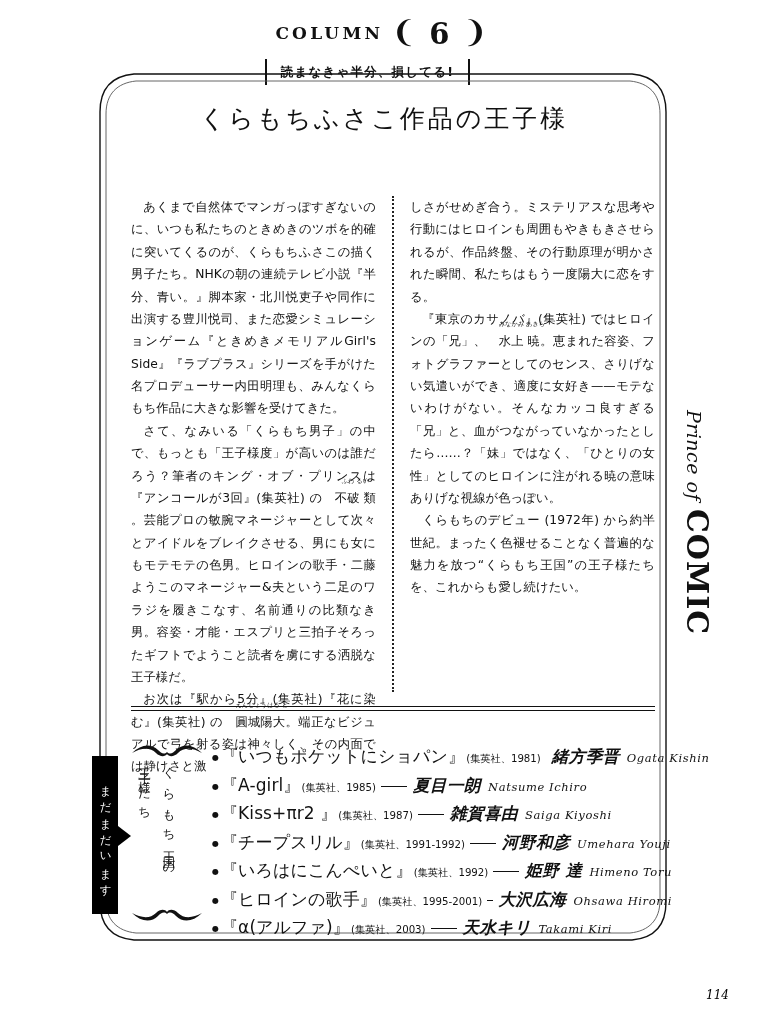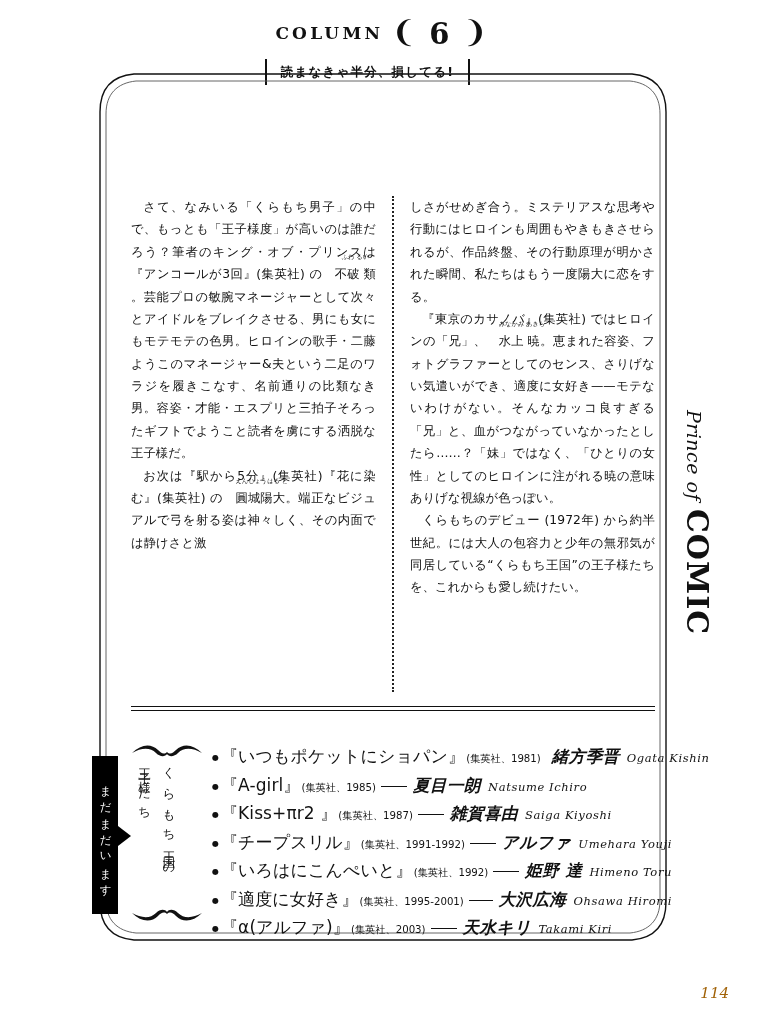--- a/index.html
+++ b/index.html
@@ -330,22 +330,22 @@
     letter-spacing: 0.6px;
   }
 
   
   .page-number {
     position: absolute;
     right: 34px;
     bottom: 22px;
     font-family: "DejaVu Serif", "Liberation Serif", serif;
     font-style: italic;
-    font-size: 15px;
-    color: #a16207;
+    font-size: 12px;
+    color: #000000;
   }
 </style>
 </head>
 <body>
 
 <div id="page">
 
   <div class="column-header">
     <span class="column-word">COLUMN</span>
     <span class="column-brace">❨</span>
@@ -378,36 +378,38 @@
                C 551 11, 562 22, 562 42
                L 562 828
                C 562 848, 551 859, 532 861
                L 38 861
                C 19 859, 8 848, 8 828
                Z"></path>
     </g>
   </svg>
 
   <div class="main-title">
+    <span class="tline">くらもちふさこ作品の王子様</span>
   </div>
 
   <div class="body-area">
     <div class="col">
+      <p>あくまで自然体でマンガっぽすぎないのに、いつも私たちのときめきのツボを的確に突いてくるのが、くらもちふさこの描く男子たち。NHKの朝の連続テレビ小説『半分、青い。』脚本家・北川悦吏子や同作に出演する豊川悦司、また恋愛シミュレーションゲーム『ときめきメモリアルGirl's Side』『ラブプラス』シリーズを手がけた名プロデューサー内田明理も、みんなくらもち作品に大きな影響を受けてきた。</p>
       <p>さて、なみいる「くらもち男子」の中で、もっとも「王子様度」が高いのは誰だろう？筆者のキング・オブ・プリンスは『アンコールが3回』(集英社)&nbsp;の<span class="ruby">不破&nbsp;類<span class="rt">ふわ&nbsp;るい</span></span>。芸能プロの敏腕マネージャーとして次々とアイドルをブレイクさせる、男にも女にもモテモテの色男。ヒロインの歌手・二藤ようこのマネージャー&amp;夫という二足のワラジを履きこなす、名前通りの比類なき男。容姿・才能・エスプリと三拍子そろったギフトでようこと読者を虜にする洒脱な王子様だ。</p>
       <p>お次は『駅から5分』(集英社)『花に染む』(集英社)&nbsp;の<span class="ruby">圓城陽大<span class="rt">えんじょうはる&nbsp;と</span></span>。端正なビジュアルで弓を射る姿は神々しく、その内面では静けさと激</p>
     </div>
 
     <div class="col-gap">
       <div class="dotted-divider"></div>
     </div>
 
     <div class="col">
       <p style="text-indent:0">しさがせめぎ合う。ミステリアスな思考や行動にはヒロインも周囲もやきもきさせられるが、作品終盤、その行動原理が明かされた瞬間、私たちはもう一度陽大に恋をする。</p>
       <p>『東京のカサノバ』(集英社)&nbsp;ではヒロインの「兄」、<span class="ruby">水上&nbsp;暁<span class="rt">みなかみ&nbsp;あきら</span></span>。恵まれた容姿、フォトグラファーとしてのセンス、さりげない気遣いができ、適度に女好き——モテないわけがない。そんなカッコ良すぎる「兄」と、血がつながっていなかったとしたら……？「妹」ではなく、「ひとりの女性」としてのヒロインに注がれる暁の意味ありげな視線が色っぽい。</p>
-      <p>くらもちのデビュー (1972年) から約半世紀。には大人の包容力と少年の無邪気が同居している“くらもち王国”の王子様たちを、これからも愛し続けたい。</p>
+      <p>くらもちのデビュー (1972年) から約半世紀。まったく色褪せることなく普遍的な魅力を放つ“くらもち王国”の王子様たちを、これからも愛し続けたい。</p>
     </div>
   </div>
 
   <div class="side-brand">
     <div class="side-brand-inner">
       <span class="brand-script">Prince of</span>
       <span class="brand-comic">COMIC</span>
     </div>
   </div>
 
@@ -455,34 +457,34 @@
       <span class="bk-meta">(集英社、1987)</span>
       <span class="bk-dash"></span>
       <span class="bk-name">雑賀喜由</span>
       <span class="bk-romaji">Saiga Kiyoshi</span>
     </div>
     <div class="book-row">
       <span class="bullet">●</span>
       <span class="bk-title">『チープスリル』</span>
       <span class="bk-meta">(集英社、1991-1992)</span>
       <span class="bk-dash"></span>
-      <span class="bk-name">アルファ</span>
+      <span class="bk-name">河野和彦</span>
       <span class="bk-romaji">Umehara Youji</span>
     </div>
     <div class="book-row">
       <span class="bullet">●</span>
       <span class="bk-title">『いろはにこんぺいと』</span>
       <span class="bk-meta">(集英社、1992)</span>
       <span class="bk-dash"></span>
       <span class="bk-name">姫野 達</span>
       <span class="bk-romaji">Himeno Toru</span>
     </div>
     <div class="book-row">
       <span class="bullet">●</span>
-      <span class="bk-title">『適度に女好き』</span>
+      <span class="bk-title">『ヒロインの歌手』</span>
       <span class="bk-meta">(集英社、1995-2001)</span>
       <span class="bk-dash"></span>
       <span class="bk-name">大沢広海</span>
       <span class="bk-romaji">Ohsawa Hiromi</span>
     </div>
     <div class="book-row">
       <span class="bullet">●</span>
       <span class="bk-title">『α(アルファ)』</span>
       <span class="bk-meta">(集英社、2003)</span>
       <span class="bk-dash"></span>

